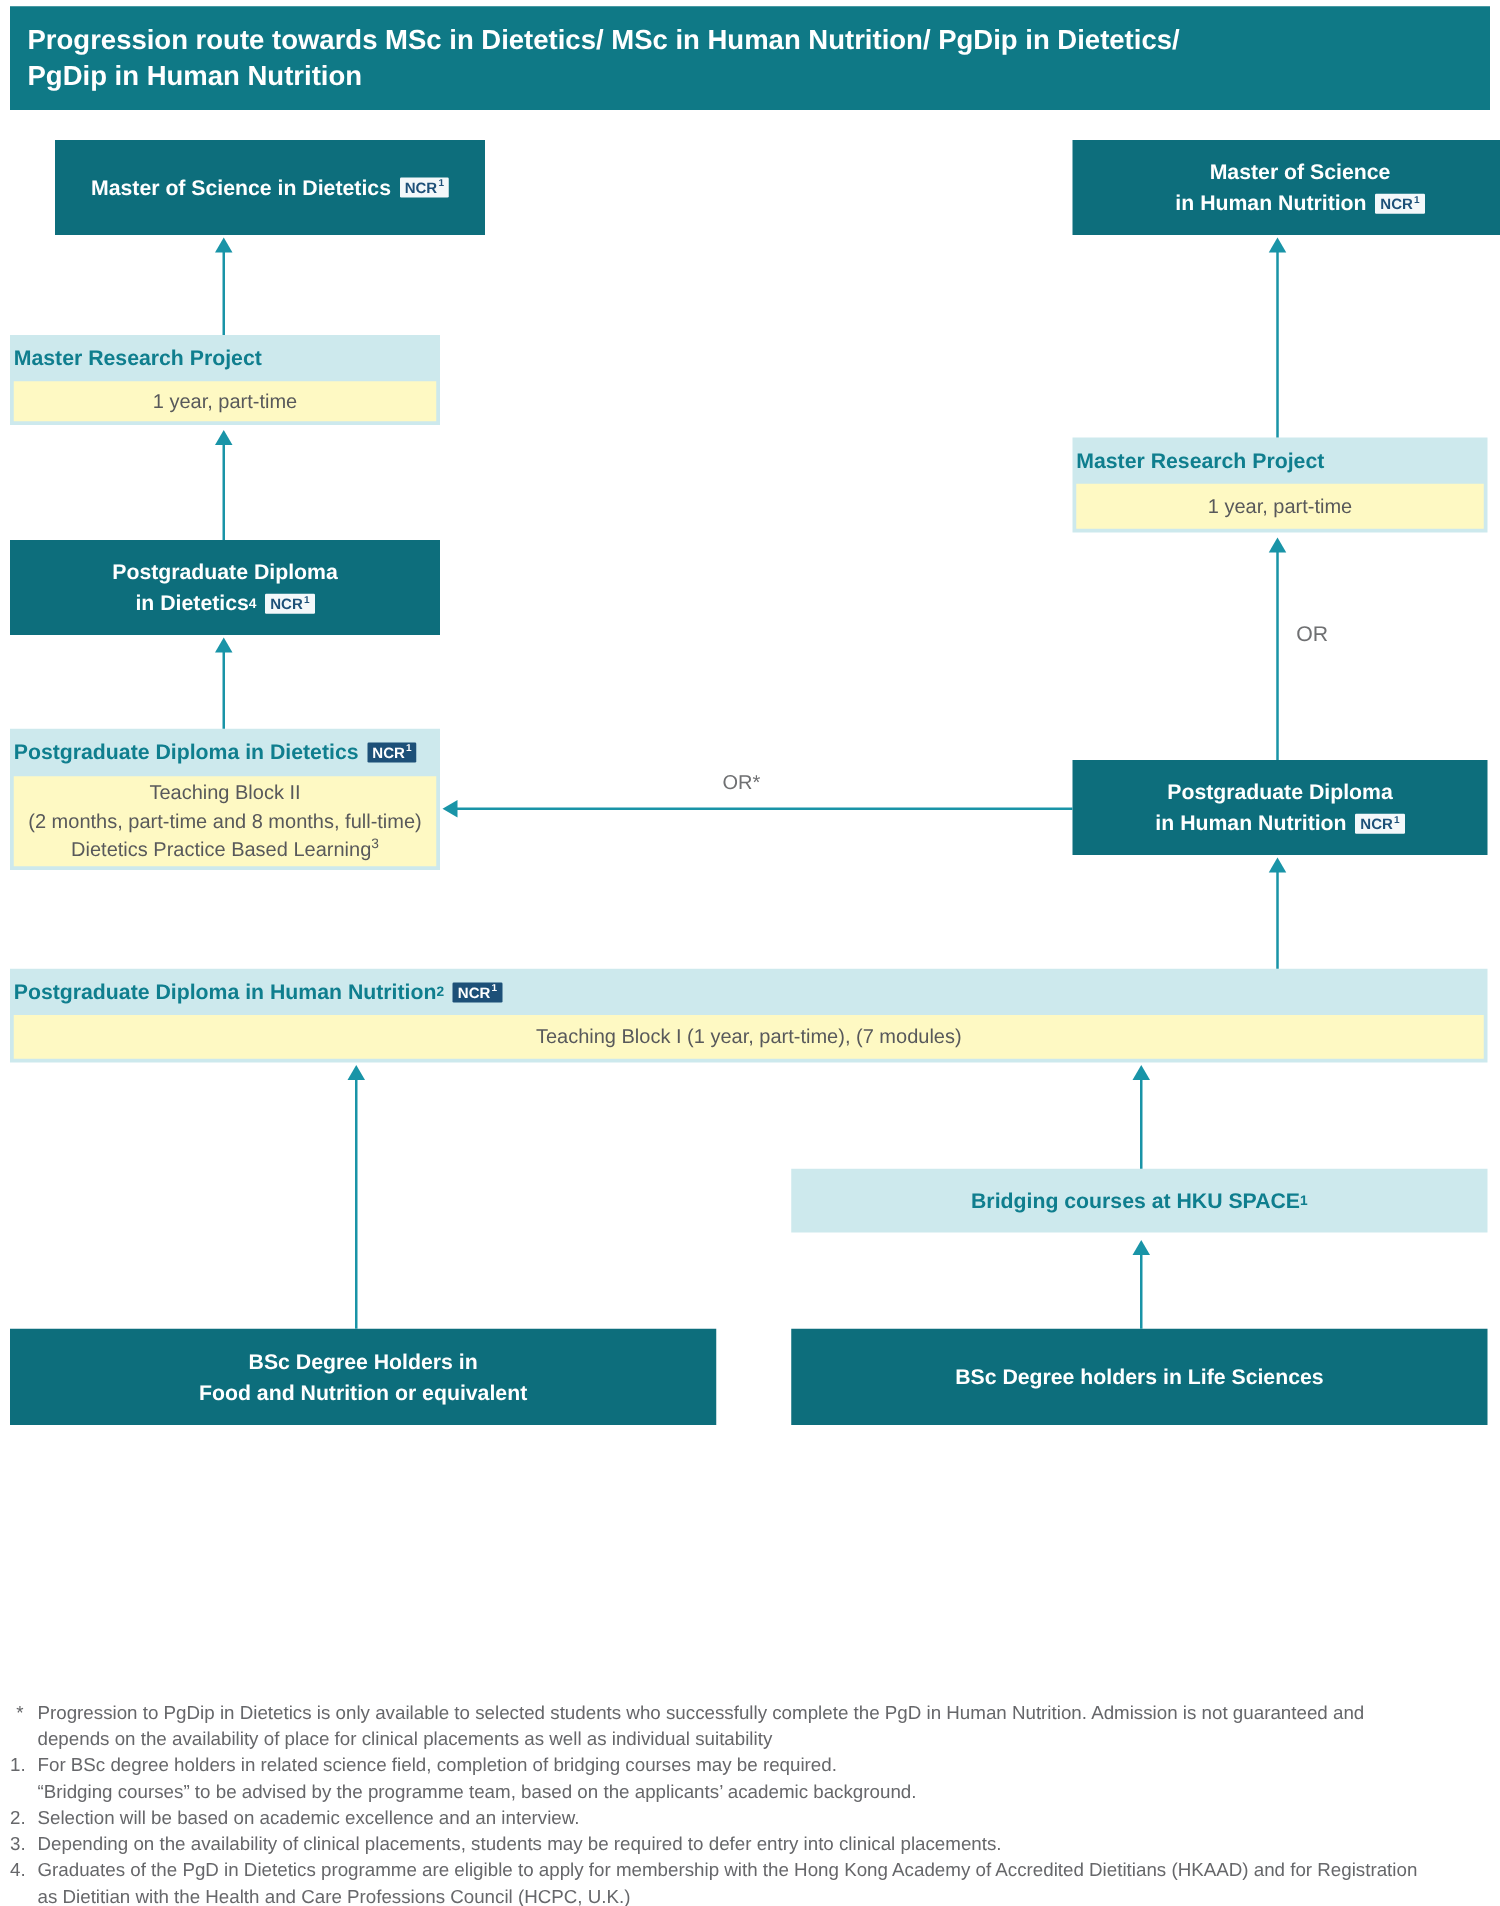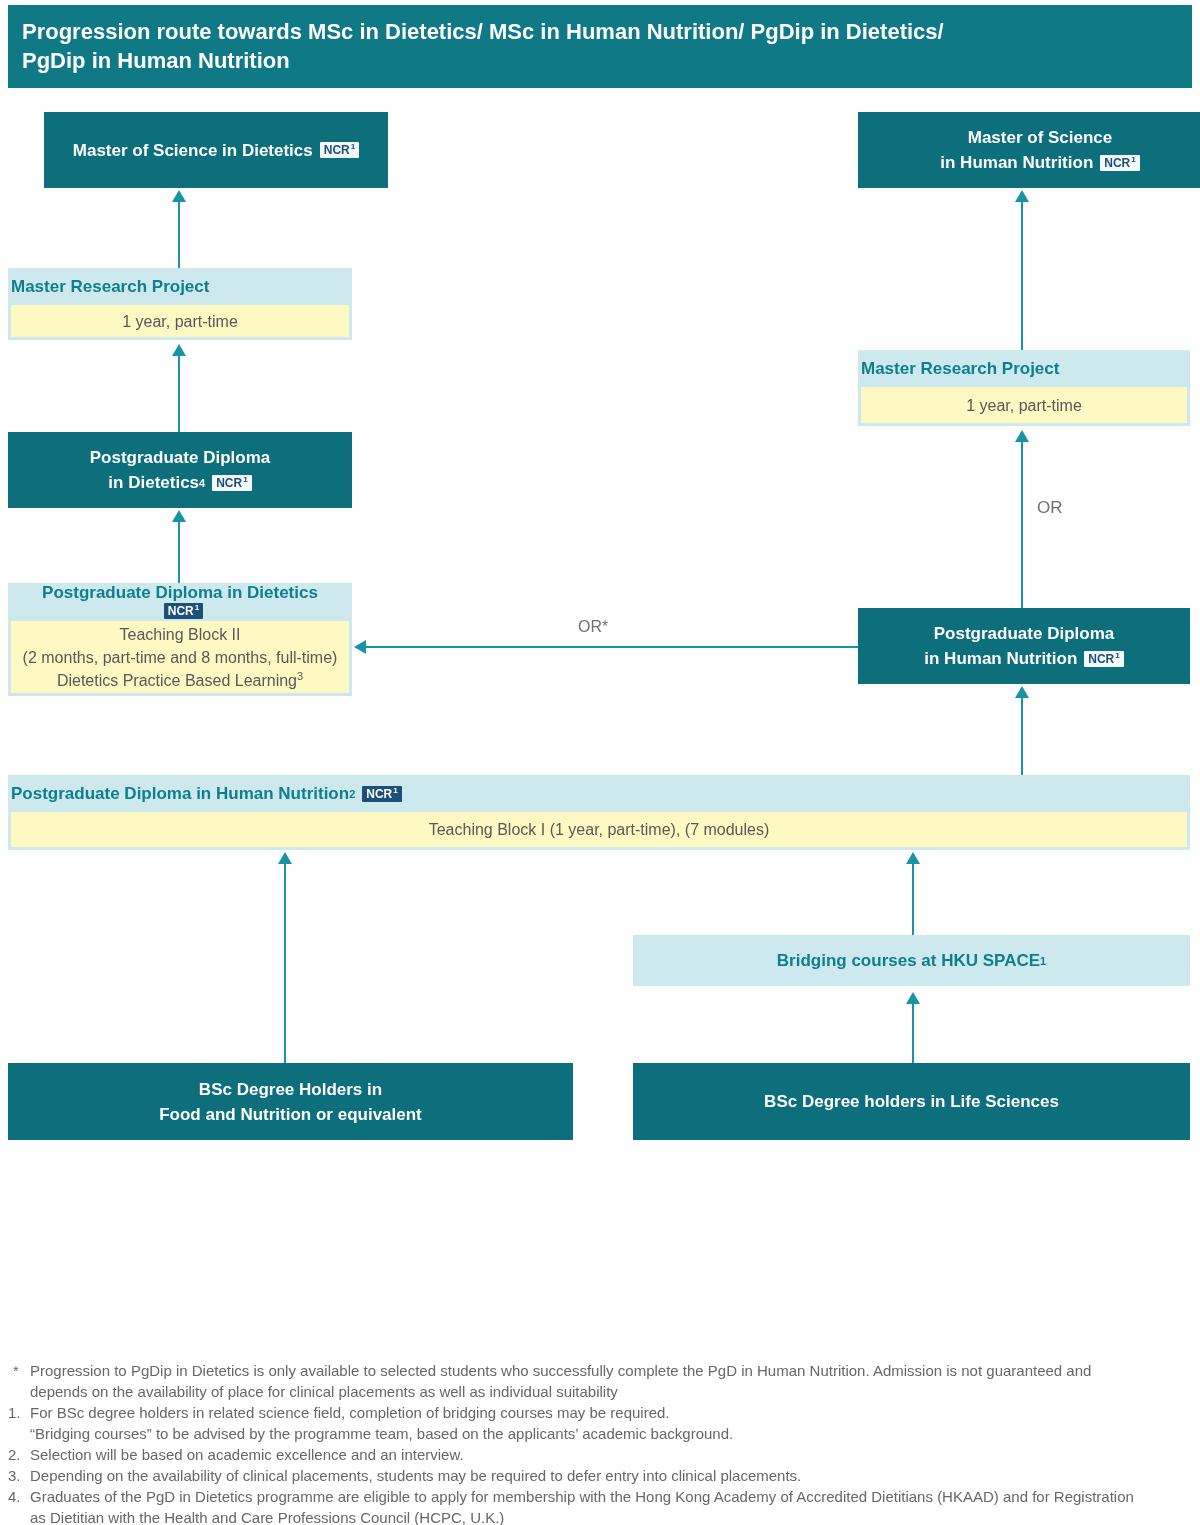--- a/index.html
+++ b/index.html
@@ -126,21 +126,21 @@
         <span>Postgraduate Diploma</span>
       </div>
     <div class="box-line">
       <span>in Dietetics</span>
         <sup class="hsup">4</sup>
       <span class="badge badge-on-dark"><span>NCR</span><sup>1</sup></span>
     </div>
   </div>
 
   <div class="lightwrap" style="left:8px;top:583px;width:344px;">
-    <div class="light-header" style="height:38px;flex-direction:column;">
+    <div class="light-header" style="height:38px;">
       <span>Postgraduate Diploma in Dietetics</span>
       <span class="badge badge-on-light"><span>NCR</span><sup>1</sup></span>
     </div>
     <div class="light-body" style="height:72px;">
       <div>Teaching Block II</div>
       <div>(2 months, part-time and 8 months, full-time)</div>
       <div><span>Dietetics Practice Based Learning</span><sup class="hsup">3</sup></div>
     </div>
   </div>
 

